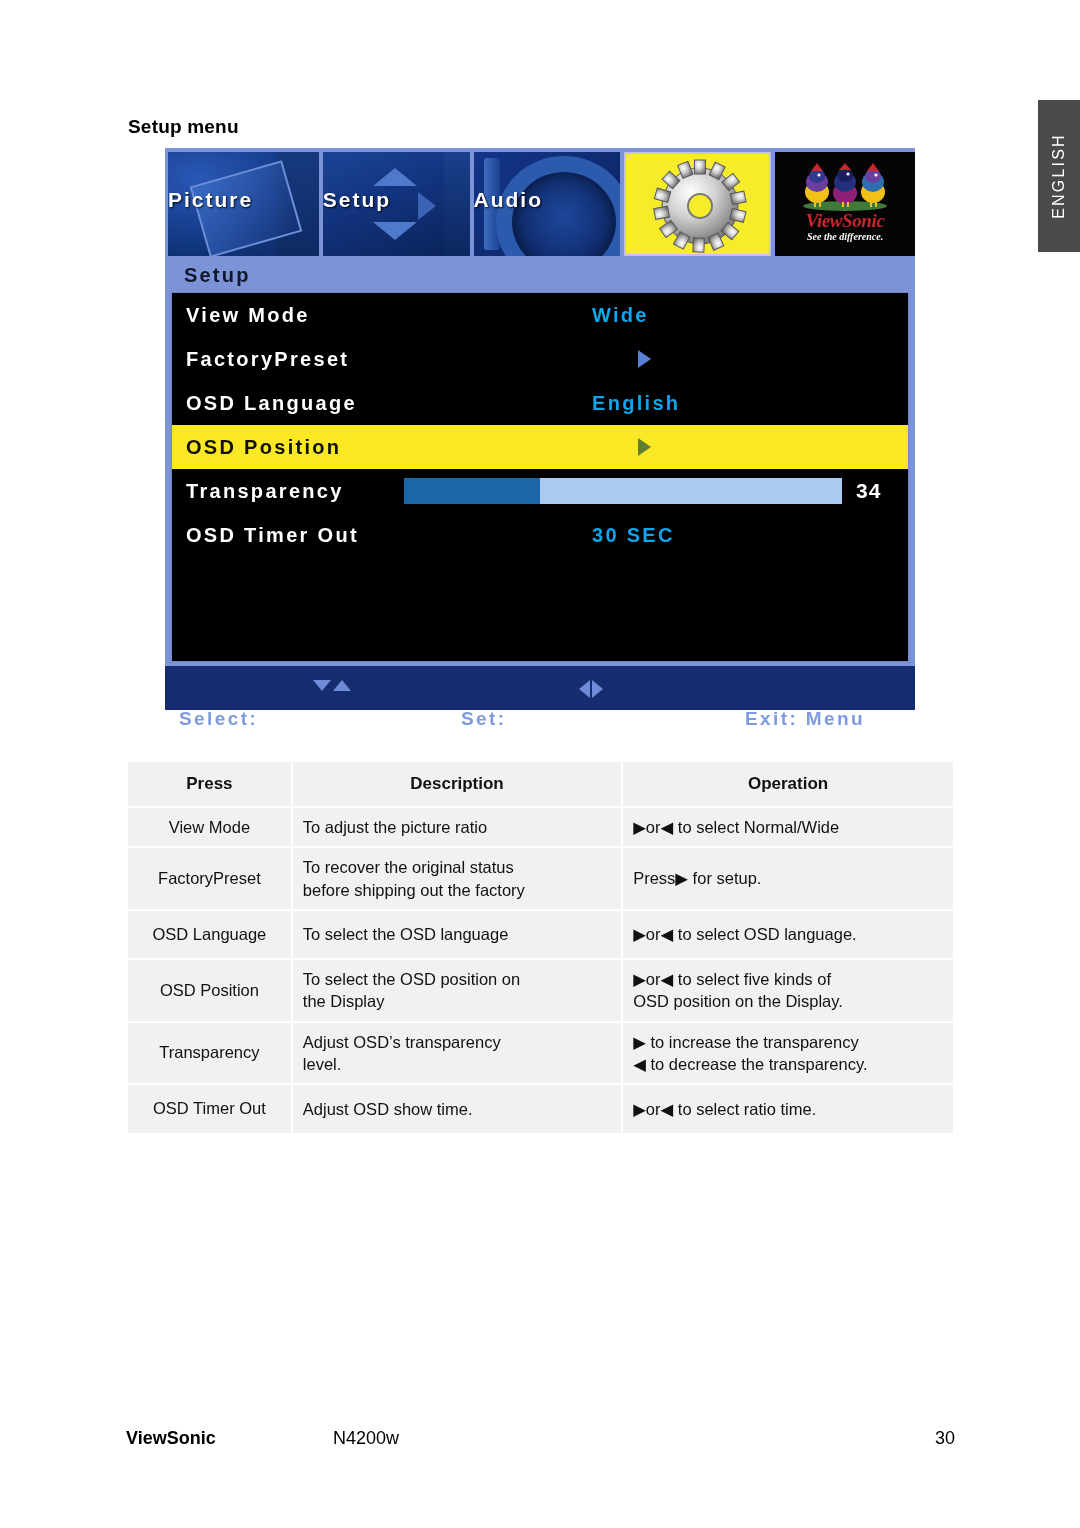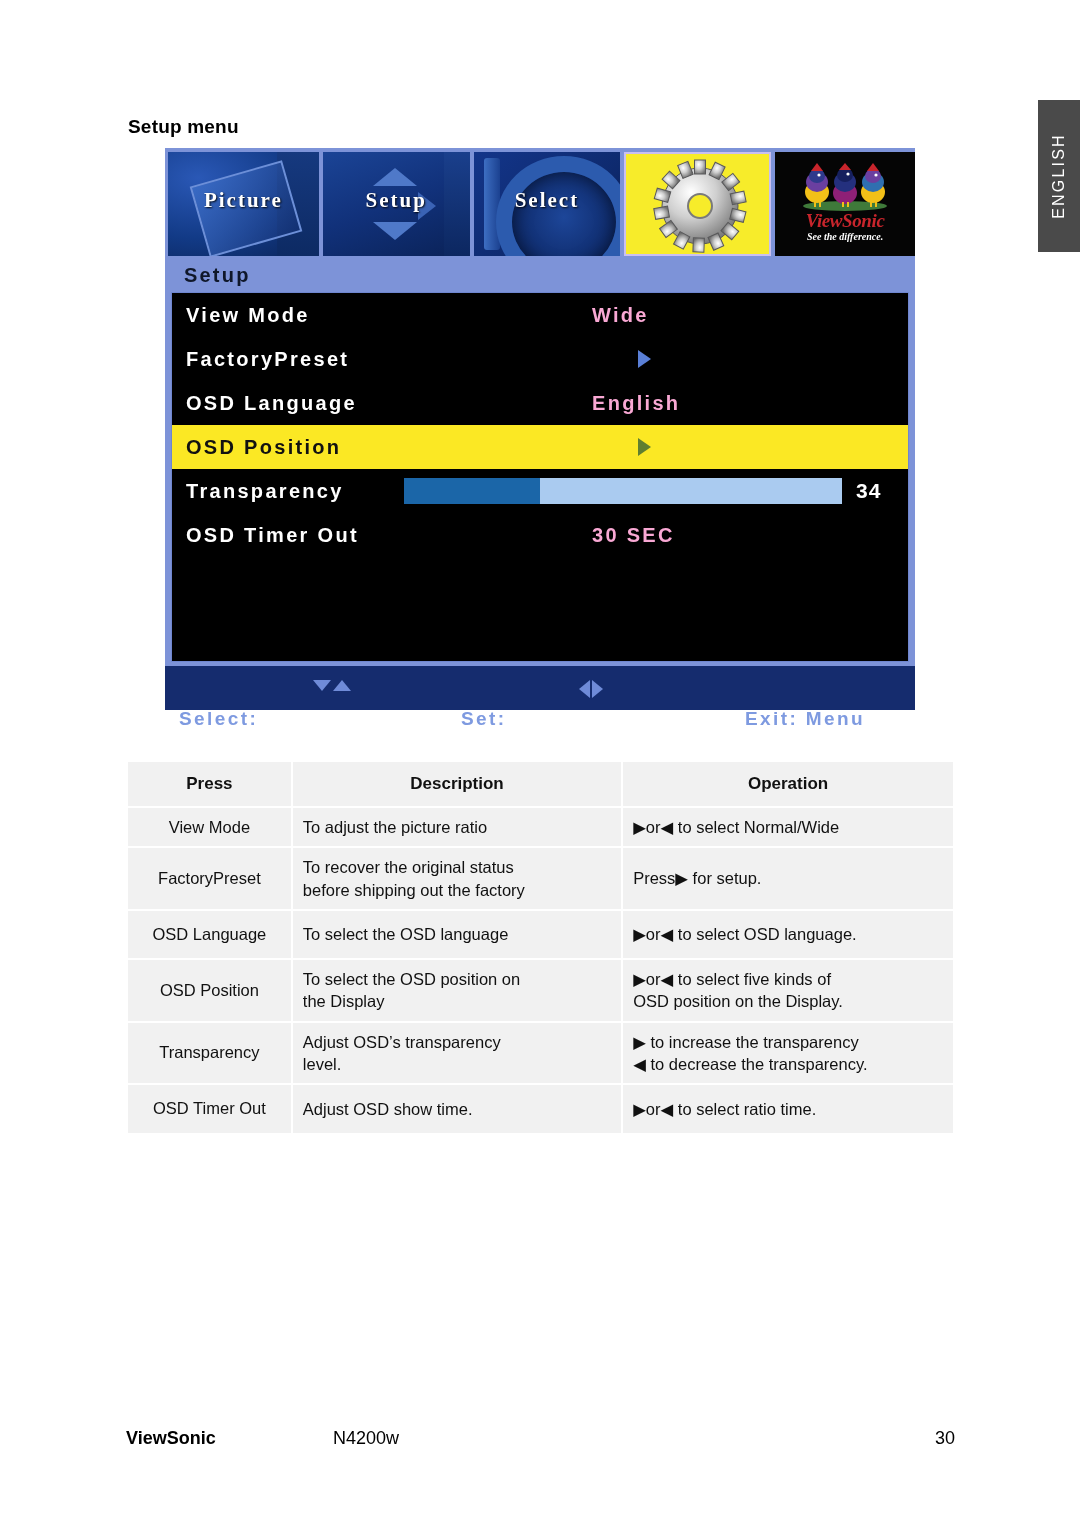--- a/index.html
+++ b/index.html
@@ -157,28 +157,27 @@
     color: #ffffff;
     font-family: "Liberation Serif", serif;
     font-style: italic;
     font-weight: bold;
     font-size: 10px;
   }
   .osd-tab .tab-label {
     position: absolute;
     left: 0; right: 0;
     top: 36px;
-    text-align: center;
+    text-align: left;
     color: #ffffff;
     font-size: 21px;
     font-weight: bold;
     letter-spacing: 2px;
     text-shadow: 1px 1px 2px rgba(0,0,0,0.9);
     z-index: 4;
-    font-family: Liberation Serif, serif;
   }
 
   
   .osd-subhead {
     position: absolute;
     left: 3px;
     top: 110px;
     width: 744px;
     height: 34px;
     color: #0f172a;
@@ -212,21 +211,21 @@
     left: 14px;
     color: #ffffff;
     font-size: 20px;
     font-weight: bold;
     letter-spacing: 2.3px;
     white-space: nowrap;
   }
   .osd-row .value {
     position: absolute;
     left: 420px;
-    color: #f9a8d4;
+    color: #0ea5e9;
     font-size: 20px;
     font-weight: bold;
     letter-spacing: 2.3px;
     white-space: nowrap;
   }
   .osd-row.highlight {
     background: #fbe824;
   }
   .osd-row.highlight .label { color: #111111; }
   .osd-row .arrow-right {
@@ -380,21 +379,21 @@
       <div class="plate3"></div>
       <div class="arr-up"></div>
       <div class="arr-rt"></div>
       <div class="arr-dn"></div>
       <div class="tab-label">Setup</div>
     </div>
 
     <div class="osd-tab tab-audio">
       <div class="stem"></div>
       <div class="ring"></div>
-      <div class="tab-label">Select</div>
+      <div class="tab-label">Audio</div>
     </div>
 
     <div class="osd-tab tab-setup">
       <svg width="148" height="100" viewBox="0 0 148 100" style="position:absolute;left:0;top:2px;">
         <defs>
           <radialGradient id="gearGrad" cx="38%" cy="32%" r="75%">
             <stop offset="0%" stop-color="#ffffff"></stop>
             <stop offset="45%" stop-color="#cfcfcf"></stop>
             <stop offset="100%" stop-color="#6e6e6e"></stop>
           </radialGradient>

